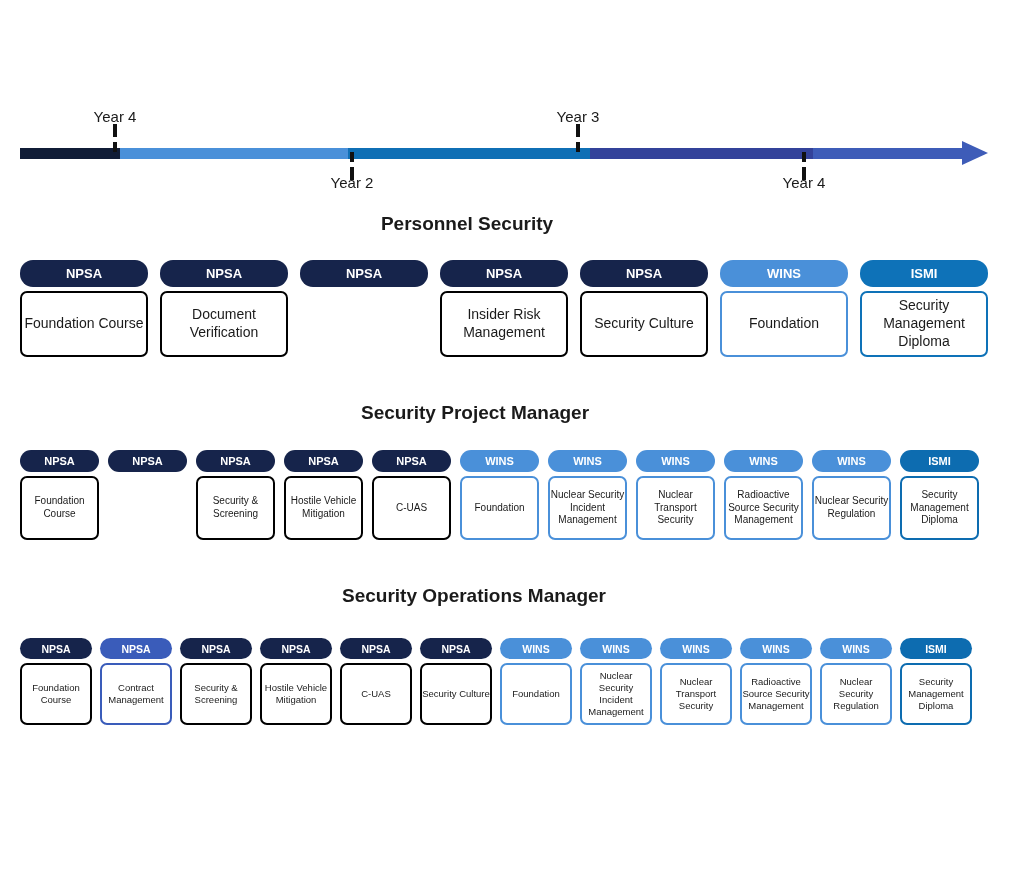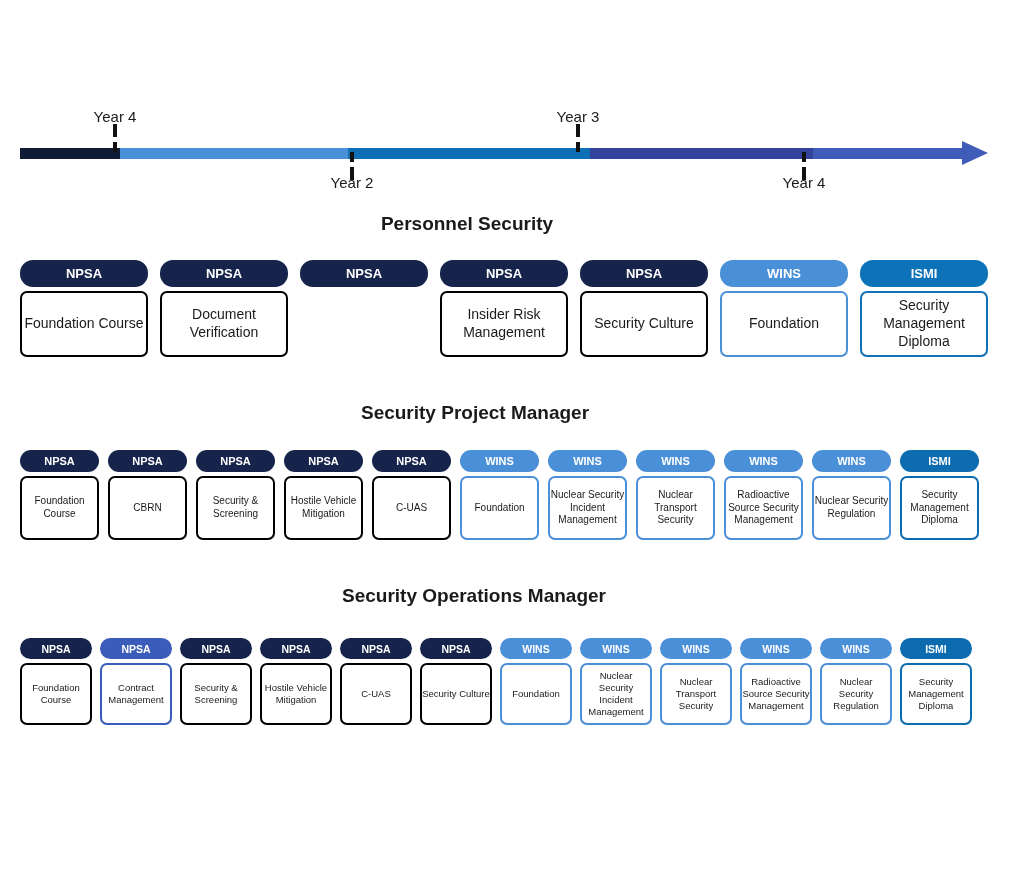--- a/index.html
+++ b/index.html
@@ -185,21 +185,20 @@
   </div>
 
 <h2 class="section-title" style="top:394px; margin:8px;">Security Project Manager</h2>
 <div class="row row-2" style="top:450px;" id="row-1">
     <div class="card" style="width: 79px;">
       <div class="card-header" style="background: rgb(22, 36, 75); width: 79px;">NPSA</div>
       <div class="card-body" style="border-color: rgb(0, 0, 0); width: 79px;">Foundation Course</div>
     </div>
     <div class="card" style="width: 79px;">
       <div class="card-header" style="background: rgb(22, 36, 75); width: 79px;">NPSA</div>
-      <div class="card-body" style="border-color: rgb(0, 0, 0); width: 79px;">CBRN</div>
     </div>
     <div class="card" style="width: 79px;">
       <div class="card-header" style="background: rgb(22, 36, 75); width: 79px;">NPSA</div>
       <div class="card-body" style="border-color: rgb(0, 0, 0); width: 79px;">Security &amp; Screening</div>
     </div>
     <div class="card" style="width: 79px;">
       <div class="card-header" style="background: rgb(22, 36, 75); width: 79px;">NPSA</div>
       <div class="card-body" style="border-color: rgb(0, 0, 0); width: 79px;">Hostile Vehicle Mitigation</div>
     </div>
     <div class="card" style="width: 79px;">

